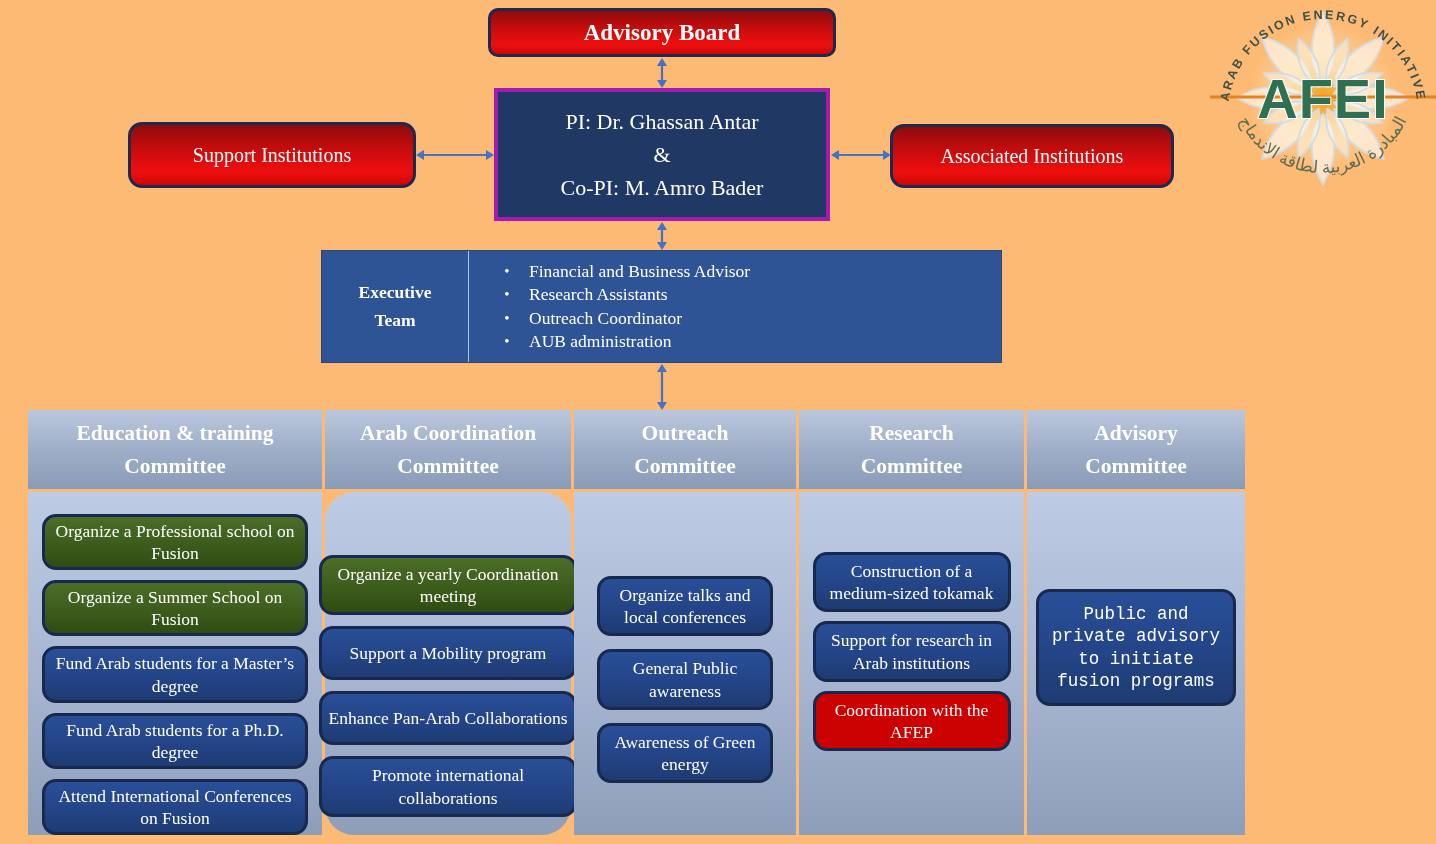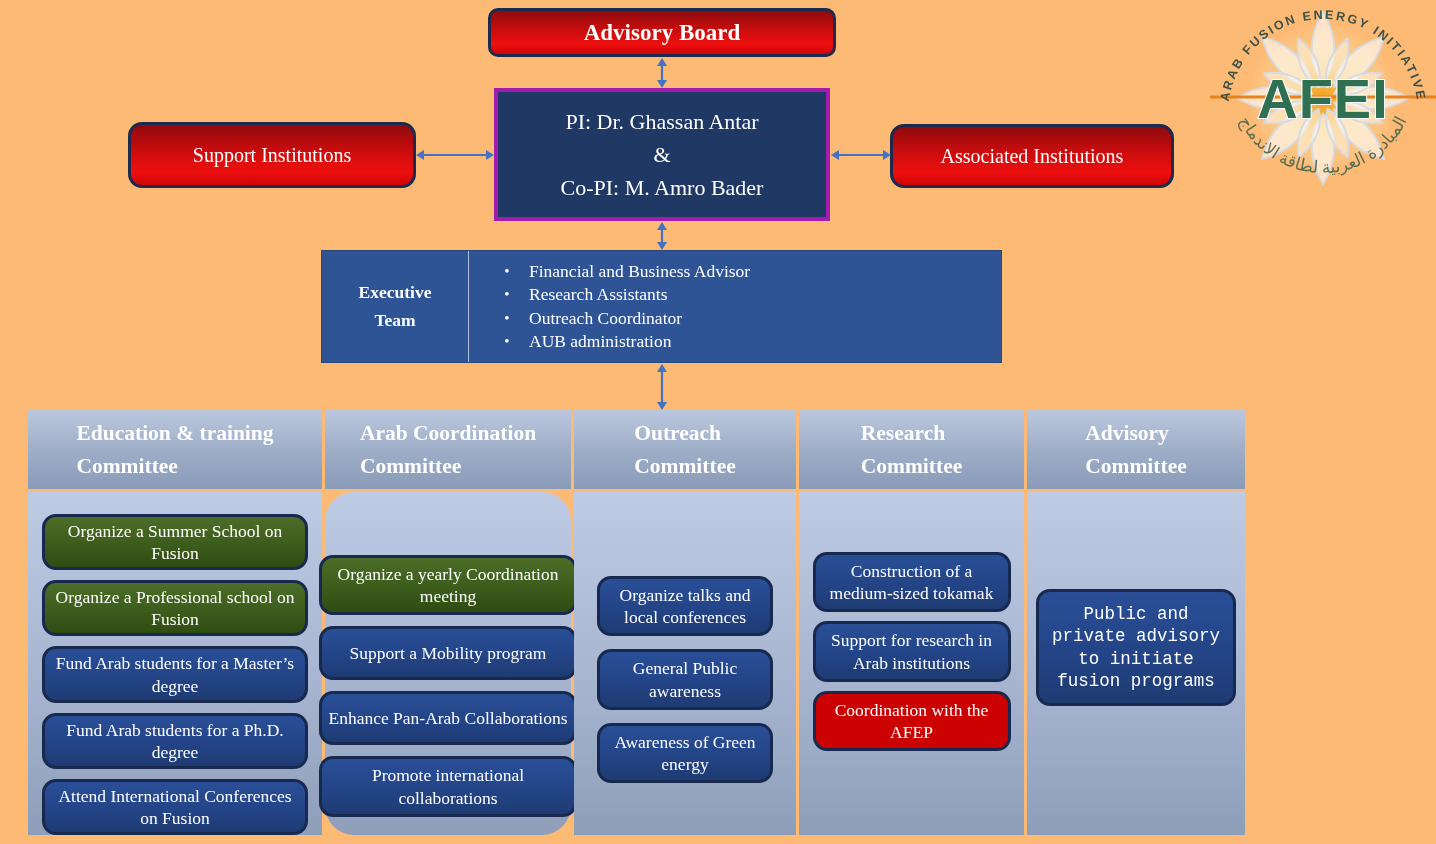--- a/index.html
+++ b/index.html
@@ -43,21 +43,21 @@
   .conn line { stroke:#4472c4; stroke-width:2.2; }
   .conn polygon { fill:#4472c4; }
   
   #committees { position:absolute; left:28px; top:410px; display:flex; gap:3px; }
   .col { display:flex; flex-direction:column; }
   .col1 { width:294px; } .col2 { width:246px; } .col3 { width:222px; } .col4 { width:225px; } .col5 { width:218px; }
   .hdr {
     height:79px; margin-bottom:3px;
     background:linear-gradient(180deg,#bac7de 0%,#9dacc6 55%,#8a9bb8 100%);
     color:#ffffff; font-weight:bold; font-size:21.5px; line-height:1.5;
-    display:flex; align-items:center; justify-content:center; white-space:pre-line;
+    display:flex; align-items:center; justify-content:center; text-align:center; white-space:pre-line;
   }
   .colbody {
     height:343px; background:linear-gradient(180deg,#becbe5 0%,#a7b5d0 55%,#8e9eb9 100%);
     display:flex; flex-direction:column; align-items:center;
   }
   .col1 .colbody { padding-top:22px; gap:10px; }
   .col2 .colbody { padding-top:63px; gap:11px;border-radius:29px; }
   .col3 .colbody { padding-top:84px; gap:13px; }
   .col4 .colbody { padding-top:60px; gap:9px; }
   .col5 .colbody { padding-top:97px; }
@@ -183,22 +183,22 @@
       <textPath href="#arcBot" startOffset="50%" text-anchor="middle">المبادرة العربية لطاقة الاندماج</textPath>
     </text>
   </svg>
 
   <div id="committees">
 
     <div class="col col1">
       <div class="hdr">Education  &amp; training
 Committee</div>
       <div class="colbody">
+        <div class="item green">Organize a Professional school on Fusion</div>
         <div class="item green">Organize a Summer School on Fusion</div>
-        <div class="item green">Organize a Professional school on Fusion</div>
         <div class="item blue">Fund Arab students for a Master’s degree</div>
         <div class="item blue">Fund Arab students for a Ph.D. degree</div>
         <div class="item blue">Attend International Conferences on Fusion</div>
       </div>
     </div>
 
     <div class="col col2">
       <div class="hdr">Arab Coordination
 Committee</div>
       <div class="colbody">

